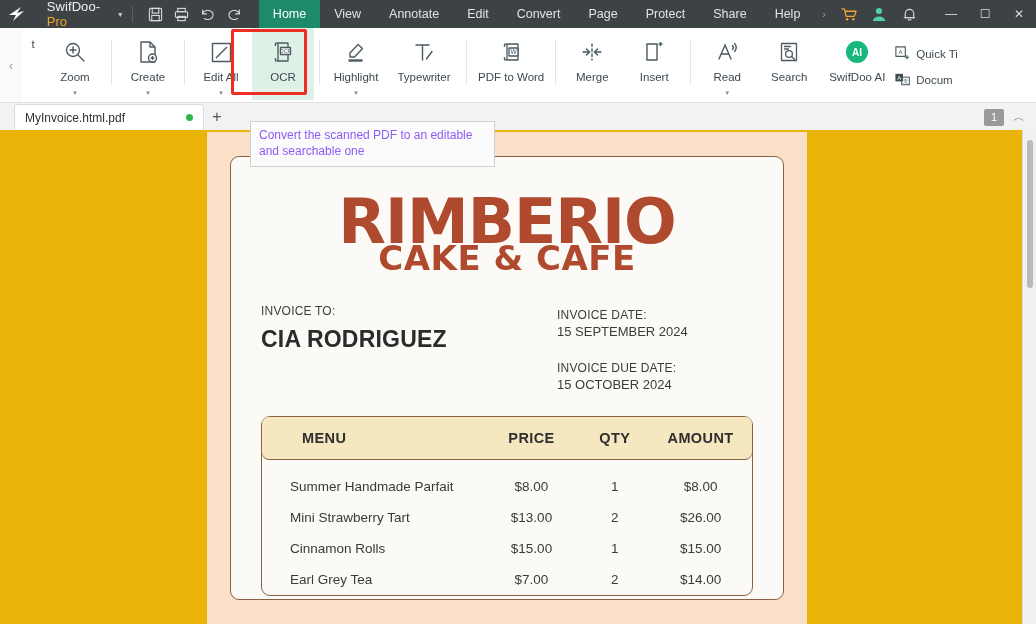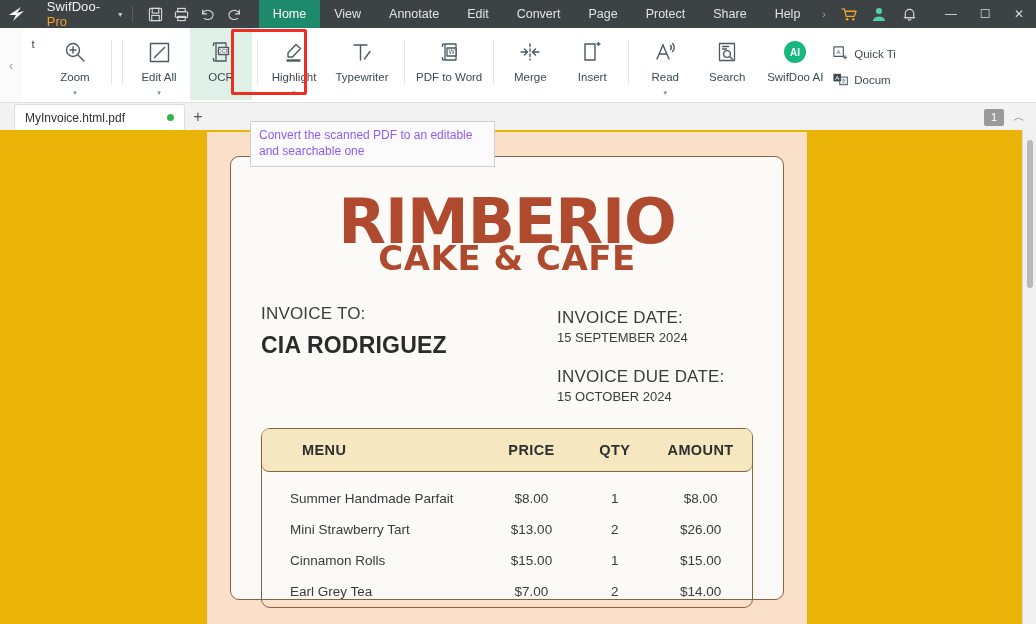--- a/index.html
+++ b/index.html
@@ -71,21 +71,21 @@
   
   .rb-stack { display: flex; flex-direction: column; justify-content: center; height: 72px; padding-top: 6px; flex: none; }
   .rb-stack-row { display: flex; align-items: center; gap: 5px; height: 26px; color: #3c4a50; font-size: 11.5px; white-space: nowrap; }
 
   
   .tabstrip {
     position: absolute; top: 103px; left: 0; width: 1036px; height: 27px;
     background: #f2f2f2; display: flex; align-items: flex-end;
   }
   .doc-tab {
-    margin-left: 14px; width: 171px; height: 26px; background: #ffffff;
+    margin-left: 14px; width: 190px; height: 26px; background: #ffffff;
     border: 1px solid #dcdcdc; border-bottom: none;
     border-radius: 3px 3px 0 0; display: flex; align-items: center;
     padding: 0 10px; font-size: 12px; color: #303030;
   }
   .doc-tab .name { flex: 1; white-space: nowrap; overflow: hidden; }
   .dot-mod { width: 7px; height: 7px; border-radius: 50%; background: #2fb84f; }
   .tab-add { width: 26px; height: 26px; display: flex; align-items: center; justify-content: center; color: #555; font-size: 16px; }
   .tabstrip-right { margin-left: auto; display: flex; align-items: center; height: 26px; padding-right: 8px; gap: 6px; }
   .page-badge {
     min-width: 20px; height: 17px; padding: 0 5px; background: #9a9a9a; color: #fff;
@@ -122,21 +122,21 @@
     font-size: 62px; line-height: .92; color: #b04a2e; letter-spacing: -1px;
   }
   .inv-logo .l2 {
     font-family: "DejaVu Sans", sans-serif; font-weight: bold;
     font-size: 34px; line-height: .95; color: #b04a2e; letter-spacing: .5px;
     margin-top: -8px;
   }
   .inv-meta { display: flex; margin-top: 30px; color: #3a3a3a; }
   .inv-left { width: 50%; }
   .inv-right { width: 50%; padding-left: 50px; padding-top: 4px; }
-  .lbl-sm { font-size: 17px; letter-spacing: .2px; color: #3c3c3c; }
+  .lbl-sm { font-size: 12px; letter-spacing: .2px; color: #3c3c3c; }
   .cust-name { font-size: 23px; font-weight: bold; color: #2b2b2b; margin-top: 8px; letter-spacing: .2px; }
   .cust-line { font-size: 13px; color: #3c3c3c; line-height: 1.3; }
   .cust-contact { margin-top: 13px; }
   .meta-val { font-size: 13px; color: #3c3c3c; margin-top: 2px; }
   .meta-block2 { margin-top: 22px; }
 
   .tbl-wrap { margin-top: 24px; border: 1.5px solid #8a6243; border-radius: 9px; }
   .tbl-head {
     background: #f5e7c0; border-radius: 7px;
     display: flex; align-items: center; height: 42px;
@@ -257,20 +257,32 @@
           <circle cx="10" cy="10" r="6.5"></circle>
             <path d="M15 15 L21 21"></path>
             <path d="M7 10h6M10 7v6"></path>
         </svg>
       </span>
       <span class="lbl">Zoom</span>
       <span class="caret">▾</span>
     </div>
     <div class="rb-divider"></div>
 
+    <div class="rb-item">
+      <span class="ic">
+        <svg width="22" height="24" viewBox="0 0 22 24" fill="none" stroke="#4a5a61" stroke-width="1.4" stroke-linejoin="round">
+          <path d="M4 2 h9 l5 5 v15 H4 z"></path>
+            <path d="M13 2 v5 h5"></path>
+          <circle cx="15.5" cy="18" r="4" fill="#fff"></circle>
+            <path d="M13.6 18h3.8M15.5 16.1v3.8"></path>
+        </svg>
+      </span>
+      <span class="lbl">Create</span>
+      <span class="caret">▾</span>
+    </div>
     <div class="rb-divider"></div>
 
     <div class="rb-item">
       <span class="ic">
         <svg width="23" height="23" viewBox="0 0 23 23" fill="none" stroke="#4a5a61" stroke-width="1.4" stroke-linejoin="round">
           <path d="M2.5 2.5 h18 v18 h-18 z"></path>
             <path d="M6 17 L17 6"></path>
         </svg>
       </span>
       <span class="lbl">Edit All</span>

